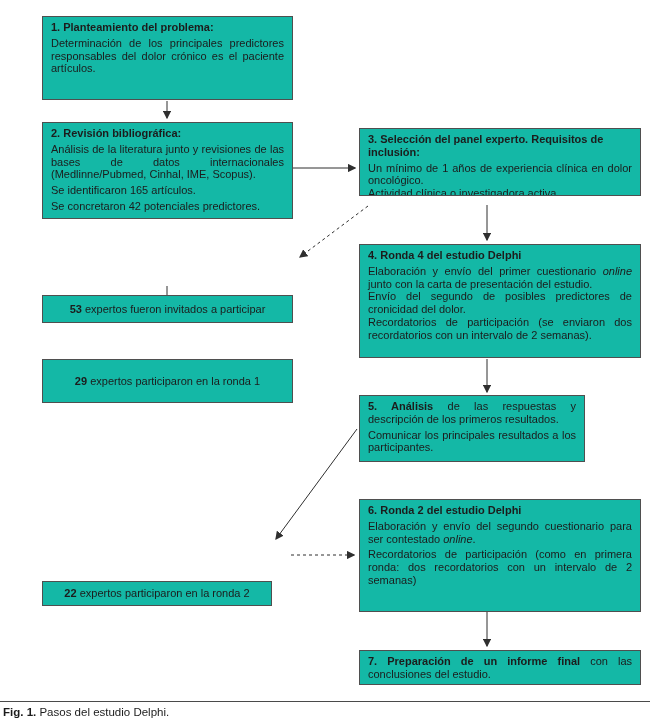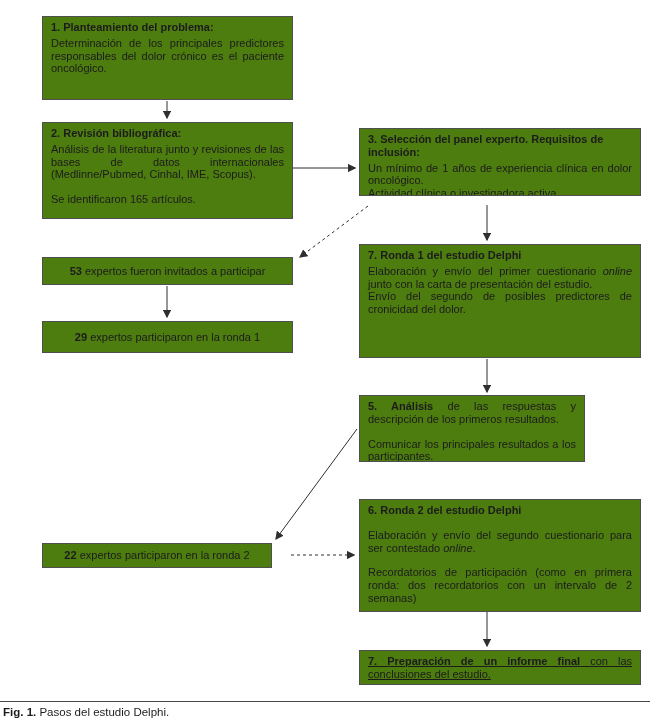--- a/index.html
+++ b/index.html
@@ -9,35 +9,35 @@
     font-family:"Liberation Sans", sans-serif;
     color:#1c1c1c;
     position:relative;
   }
   .stage { position:relative; width:650px; height:726px; background:#fff; overflow:hidden; }
   .connectors { position:absolute; left:0; top:0; width:650px; height:726px; pointer-events:none; }
 
   .box {
     position:absolute;
     border:1px solid #4f4f4f;
-    background:#4d7c0f;
+    background:#14b8a6;
     padding:4px 8px;
     font-size:11px;
     line-height:12.8px;
     overflow:hidden;
   }
   .box .title { font-weight:bold; margin-bottom:3px; }
   .box p.body { text-align:justify; }
-  .box p.gap { margin-top:12px; }
+  .box p.gap { margin-top:3px; }
   .b { font-weight:bold; }
   .it { font-style:italic; }
 
   .center-box {
     display:flex; align-items:center; justify-content:center;
-    text-align:center; padding:8px 4px; line-height:13px;
+    text-align:center; padding:8px 4px; line-height:13px;margin-top:38px;
   }
   .center-box .num { font-weight:bold; }
 
   .rule { position:absolute; left:0; top:701px; width:650px; height:1px; background:#4a4a4a; }
   .caption { position:absolute; left:3px; top:705px; font-size:11.5px; line-height:14px; }
 </style>
 </head>
 <body>
 
 <div class="stage">
@@ -54,66 +54,67 @@
     <line x1="368" y1="206" x2="300" y2="257" stroke="#2f2f2f" stroke-width="1" stroke-dasharray="3,3" marker-end="url(#arw)"></line>
     <line x1="167" y1="286" x2="167" y2="317" stroke="#2f2f2f" stroke-width="1" marker-end="url(#arw)"></line>
     <line x1="487" y1="359" x2="487" y2="392" stroke="#2f2f2f" stroke-width="1" marker-end="url(#arw)"></line>
     <line x1="357" y1="429" x2="276" y2="539" stroke="#2f2f2f" stroke-width="1" marker-end="url(#arw)"></line>
     <line x1="291" y1="555" x2="354" y2="555" stroke="#2f2f2f" stroke-width="1" stroke-dasharray="3,3" marker-end="url(#arw)"></line>
     <line x1="487" y1="612" x2="487" y2="646" stroke="#2f2f2f" stroke-width="1" marker-end="url(#arw)"></line>
   </svg>
 
   <div class="box" style="left:42px; top:16px; width:251px; height:84px;">
     <p class="title">1. Planteamiento del problema:</p>
-    <p class="body">Determinación de los principales predictores responsables del dolor crónico es el paciente oncológico.</p>
+    <p class="body">Determinación de los principales predictores responsables del dolor crónico es el paciente artículos.</p>
   </div>
 
   <div class="box" style="left:42px; top:122px; width:251px; height:97px;">
     <p class="title">2. Revisión bibliográfica:</p>
     <p class="body">Análisis de la literatura junto y revisiones de las bases de datos internacionales (Medlinne/Pubmed, Cinhal, IME, Scopus).</p>
     <p class="body gap">Se identificaron 165 artículos.</p>
     <p class="body gap">Se concretaron 42 potenciales predictores.</p>
   </div>
 
   <div class="box" style="left:359px; top:128px; width:282px; height:68px;">
     <p class="title">3. Selección del panel experto. Requisitos de inclusión:</p>
     <p class="body">Un mínimo de 1 años de experiencia clínica en dolor oncológico.</p>
     <p class="body">Actividad clínica o investigadora activa.</p>
   </div>
 
   <div class="box center-box" style="left:42px; top:257px; width:251px; height:28px;">
     <span><span class="num">53</span> <span>expertos fueron invitados a participar</span></span>
   </div>
 
-  <div class="box center-box" style="left:42px; top:321px; width:251px; height:32px;">
+  <div class="box center-box" style="left:42px; top:321px; width:251px; height:44px;">
     <span><span class="num">29</span> <span>expertos participaron en la ronda 1</span></span>
   </div>
 
   <div class="box" style="left:359px; top:244px; width:282px; height:114px;">
-    <p class="title">7. Ronda 1 del estudio Delphi</p>
+    <p class="title">4. Ronda 4 del estudio Delphi</p>
     <p class="body"><span>Elaboración y envío del primer cuestionario</span> <i class="it">online</i> <span>junto con la carta de presentación del estudio.</span></p>
     <p class="body">Envío del segundo de posibles predictores de cronicidad del dolor.</p>
+    <p class="body">Recordatorios de participación (se enviaron dos recordatorios con un intervalo de 2 semanas).</p>
   </div>
 
   <div class="box" style="left:359px; top:395px; width:226px; height:67px;">
     <p class="body"><span class="b">5. Análisis</span> <span>de las respuestas y descripción de los primeros resultados.</span></p>
     <p class="body gap">Comunicar los principales resultados a los participantes.</p>
   </div>
 
   <div class="box center-box" style="left:42px; top:543px; width:230px; height:25px;">
     <span><span class="num">22</span> <span>expertos participaron en la ronda 2</span></span>
   </div>
 
   <div class="box" style="left:359px; top:499px; width:282px; height:113px;">
     <p class="title">6. Ronda 2 del estudio Delphi</p>
     <p class="body gap"><span>Elaboración y envío del segundo cuestionario para ser contestado</span> <i class="it">online</i><span>.</span></p>
     <p class="body gap">Recordatorios de participación (como en primera ronda: dos recordatorios con un intervalo de 2 semanas)</p>
   </div>
 
-  <div class="box" style="left:359px; top:650px; width:282px; height:35px;text-decoration:underline;">
+  <div class="box" style="left:359px; top:650px; width:282px; height:35px;">
     <p class="body"><span class="b">7. Preparación de un informe final</span> <span>con las conclusiones del estudio.</span></p>
   </div>
 
   <div class="rule"></div>
   <div class="caption">
     <span class="b">Fig. 1.</span>
     <span>Pasos del estudio Delphi.</span>
   </div>
 
 </div>

